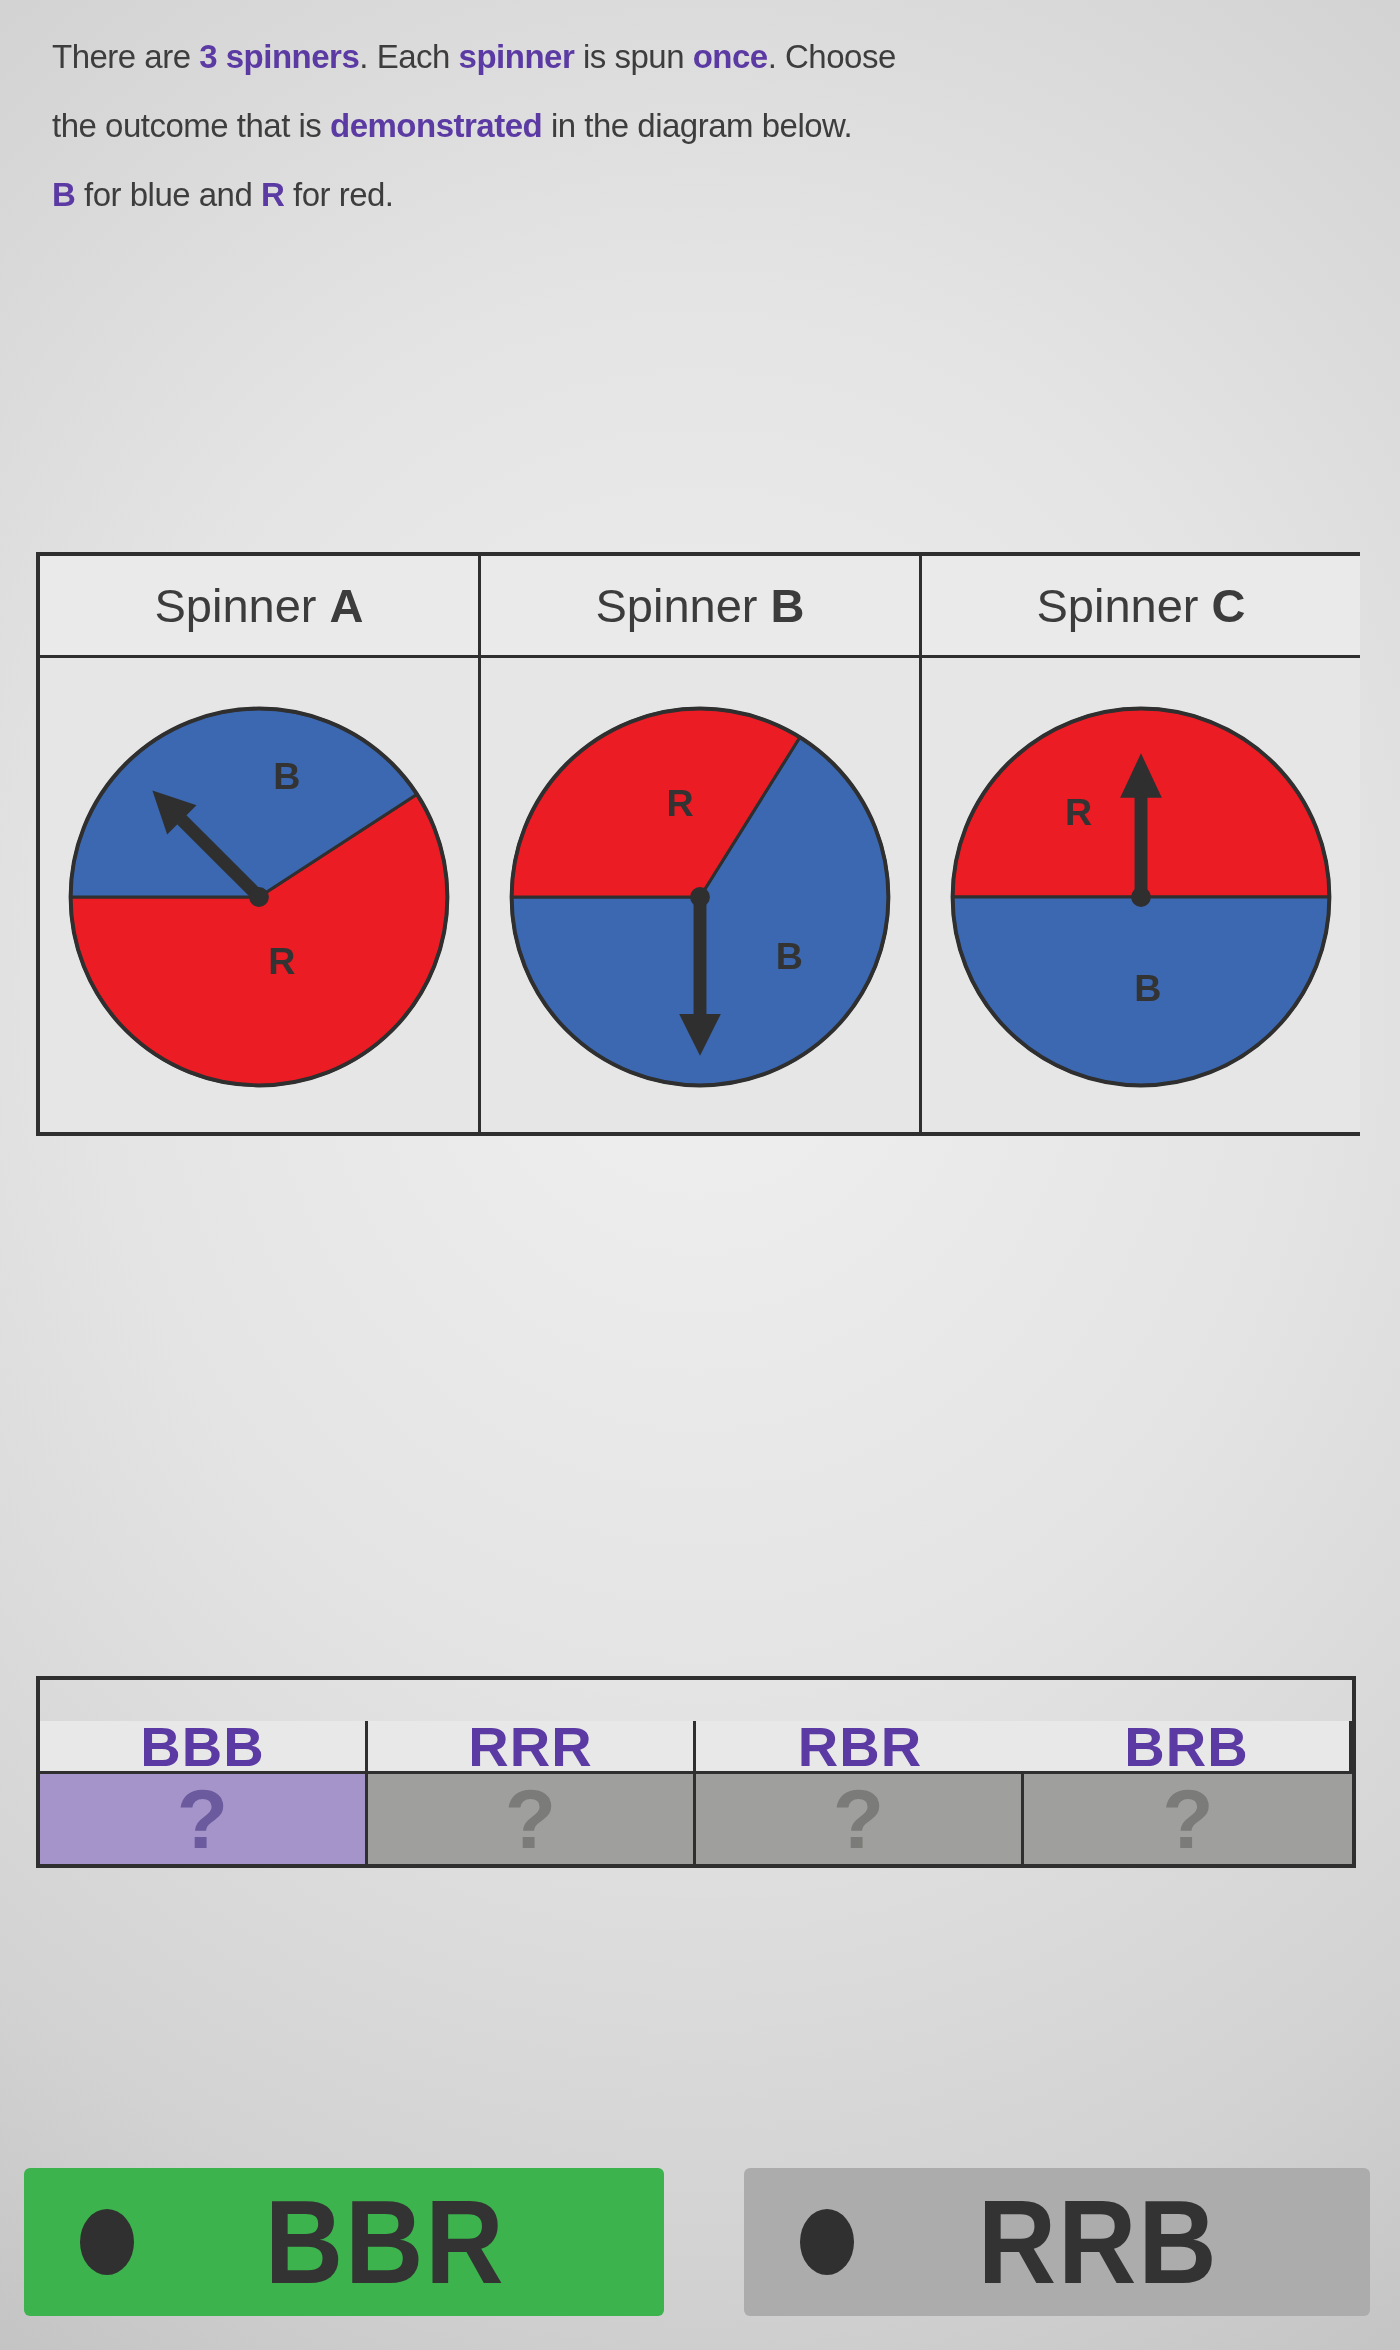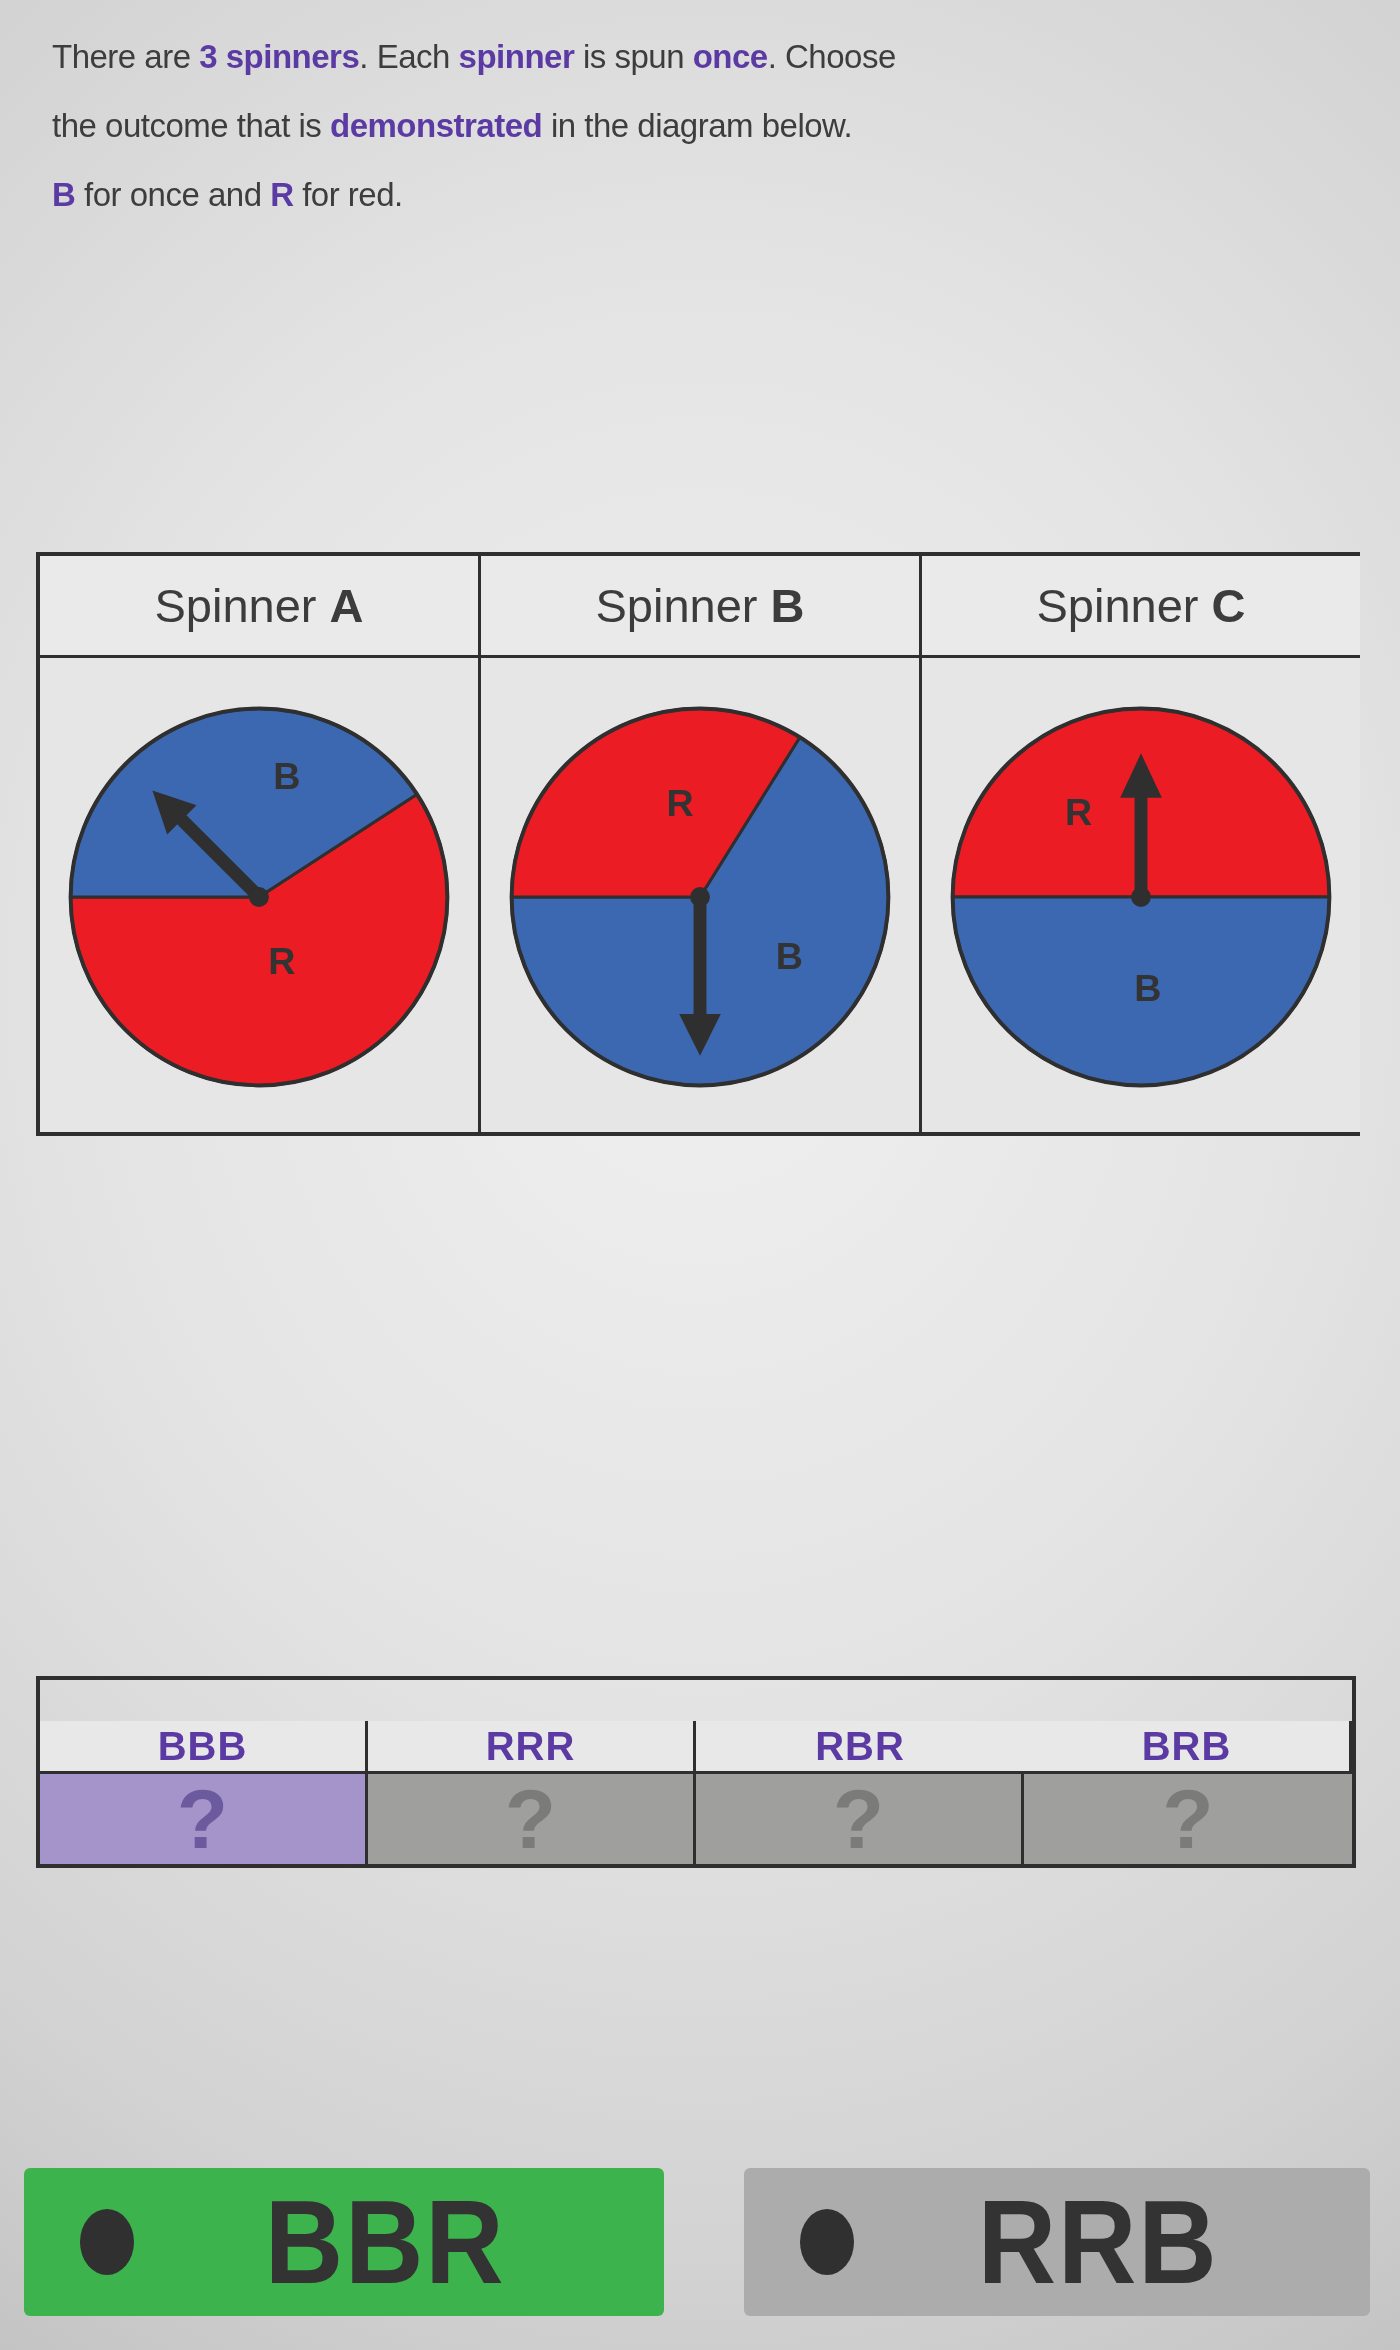--- a/index.html
+++ b/index.html
@@ -34,21 +34,21 @@
   .sp-svg text{font-family:"Liberation Sans",sans-serif;font-size:38px;font-weight:bold;fill:#333;text-anchor:middle;}
 
   
   #answer-table{
     position:absolute;left:36px;top:1676px;width:1320px;height:192px;
     border:4px solid #2f2f2f;box-sizing:border-box;
     display:grid;grid-template-columns:1fr 1fr 1fr 1fr;grid-template-rows:94px 1fr;
   }
   .ans-head{
     display:flex;align-items:center;justify-content:center;
-    background:#e8e8e8;color:#5b3aa4;font-weight:bold;font-size:40px;
+    background:#e8e8e8;color:#5b3aa4;font-weight:bold;font-size:56px;
     border-bottom:3px solid #2f2f2f;letter-spacing:1px;margin-top:41px;
   }
   .ans-cell{
     display:flex;align-items:center;justify-content:center;
     background:#9f9f9d;color:#7b7b79;font-size:84px;font-weight:bold;line-height:1;
   }
   .ans-cell.selected{background:#a594c9;color:#6b5b9e;}
 
   
   .choice{
@@ -69,21 +69,21 @@
   }
 </style>
 </head>
 <body>
 
 <div id="screen">
 
   <div id="question">
       <div class="qline"><span>There are </span><span class="hl">3 spinners</span><span>. Each </span><span class="hl">spinner</span><span> is spun </span><span class="hl">once</span><span>. Choose</span></div>
       <div class="qline"><span>the outcome that is </span><span class="hl">demonstrated</span><span> in the diagram below.</span></div>
-      <div class="qline"><span class="hl">B</span><span> for once and </span><span class="hl">R</span><span> for red.</span></div>
+      <div class="qline"><span class="hl">B</span><span> for blue and </span><span class="hl">R</span><span> for red.</span></div>
     </div>
 
   <div id="spinner-table">
     <div class="sp-head colsep"><span>Spinner </span><b>A</b></div>
     <div class="sp-head colsep"><span>Spinner </span><b>B</b></div>
     <div class="sp-head"><span>Spinner </span><b>C</b></div>
 
     <div class="sp-cell colsep">
       <svg class="sp-svg" width="438" height="473" viewBox="0 0 438 477">
         <path d="M219,240 L29,240 A190,190 0 1 0 378.3,136.5 Z" fill="#ec1c24" stroke="#2f2f2f" stroke-width="3" stroke-linejoin="round"></path>

